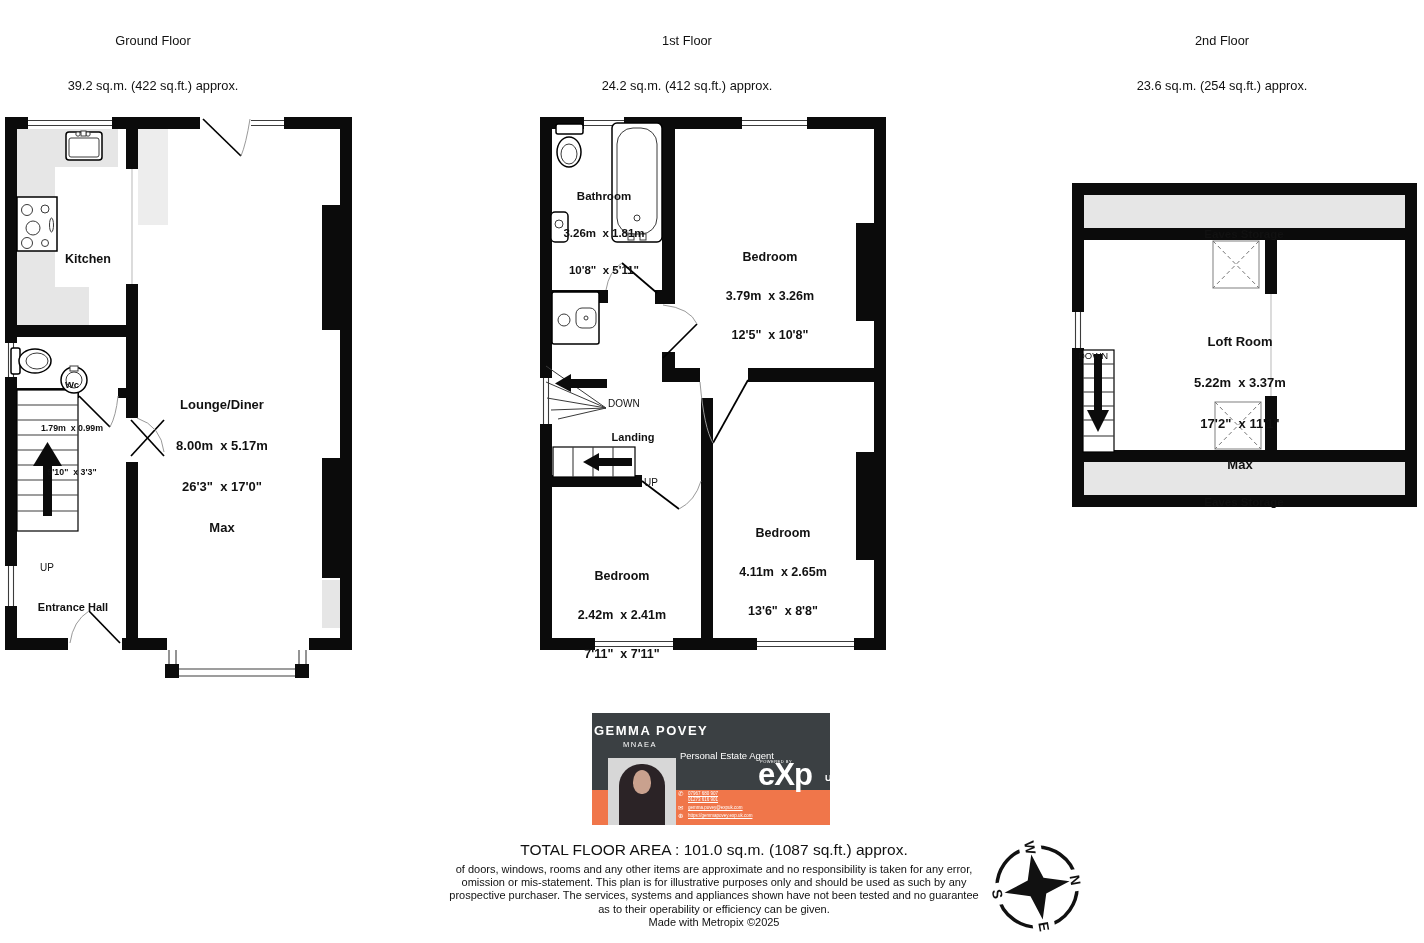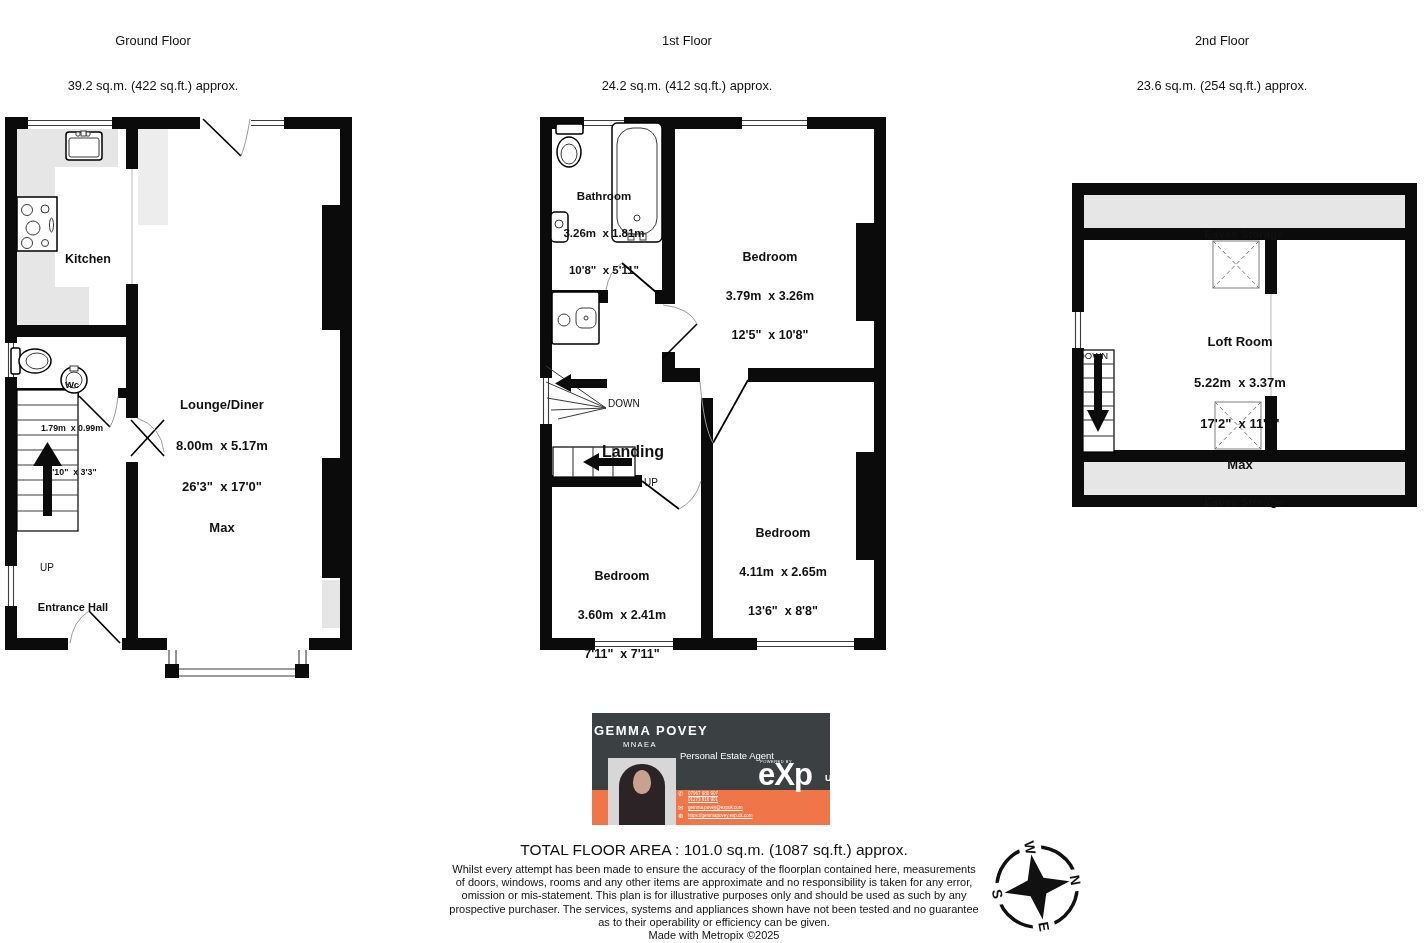--- a/index.html
+++ b/index.html
@@ -21,21 +21,21 @@
   .xdiag{stroke:#777;stroke-width:1;stroke-dasharray:4 3;fill:none;}
 
   .abs{position:absolute;}
   .ctr{transform:translateX(-50%);text-align:center;}
   .floor-title{font-size:12.8px;line-height:15px;white-space:pre;}
   .room-label{font-weight:bold;line-height:1.08;white-space:pre;}
   .lbl13{font-size:13px;line-height:13.6px;}
   .lbl12{font-size:12.5px;line-height:13px;}
   .lbl115{font-size:11.5px;line-height:12.2px;}
   .lbl11{font-size:11px;}
-  .lbl105{font-size:16px;}
+  .lbl105{font-size:11px;}
   .lbl10{font-size:10px;font-weight:normal;}
   .wc-name{font-size:9.5px;}
   .wc-dim{font-size:8.8px;}
 
   .card{position:absolute;left:592px;top:713px;width:238px;height:112px;background:#3b4043;}
   .card-orange{position:absolute;left:0;bottom:0;width:238px;height:35px;background:#f0764a;}
   .card-nameblock{position:absolute;left:2px;top:10px;width:92px;text-align:center;color:#fff;}
   .card-name{font-size:13px;font-weight:bold;letter-spacing:1.5px;white-space:nowrap;}
   .card-cred{font-size:7.5px;letter-spacing:1.5px;margin-top:2px;}
   .card-role{position:absolute;left:88px;top:37px;color:#fff;font-size:9.5px;}
@@ -353,21 +353,21 @@
   <div>3.79m  x 3.26m</div>
   <div>12'5"  x 10'8"</div>
 </div>
 <div class="abs ctr room-label lbl12" style="left:783px;top:501px;">
   <div>Bedroom</div>
   <div>4.11m  x 2.65m</div>
   <div>13'6"  x 8'8"</div>
 </div>
 <div class="abs ctr room-label lbl12" style="left:622px;top:544px;">
   <div>Bedroom</div>
-  <div>3.60m  x 2.41m</div>
+  <div>2.42m  x 2.41m</div>
   <div>7'11"  x 7'11"</div>
 </div>
 <div class="abs room-label lbl10" style="left:608px;top:377px;">
   <div>DOWN</div>
 </div>
 <div class="abs ctr room-label lbl105" style="left:633px;top:408px;">
   <div>Landing</div>
 </div>
 <div class="abs room-label lbl10" style="left:644px;top:456px;">
   <div>UP</div>
@@ -416,21 +416,20 @@
     </div>
     <div class="contact-row">
       <span class="contact-icon">⊕</span>
       <span class="contact-text">https://gemmapovey.exp.uk.com</span>
     </div>
   </div>
 </div>
 
 <div class="abs ctr total-area" style="left:714px;top:841px;">TOTAL FLOOR AREA : 101.0 sq.m. (1087 sq.ft.) approx.</div>
 <div class="abs ctr disclaimer" style="left:714px;top:863px;width:580px;">
-  <div>Whilst every attempt has been made to ensure the accuracy of the floorplan contained here, measurements</div>
   <div>of doors, windows, rooms and any other items are approximate and no responsibility is taken for any error,</div>
   <div>omission or mis-statement. This plan is for illustrative purposes only and should be used as such by any</div>
   <div>prospective purchaser. The services, systems and appliances shown have not been tested and no guarantee</div>
   <div>as to their operability or efficiency can be given.</div>
   <div class="madewith">Made with Metropix ©2025</div>
 </div>
 
 </div>
 
 </body></html>

